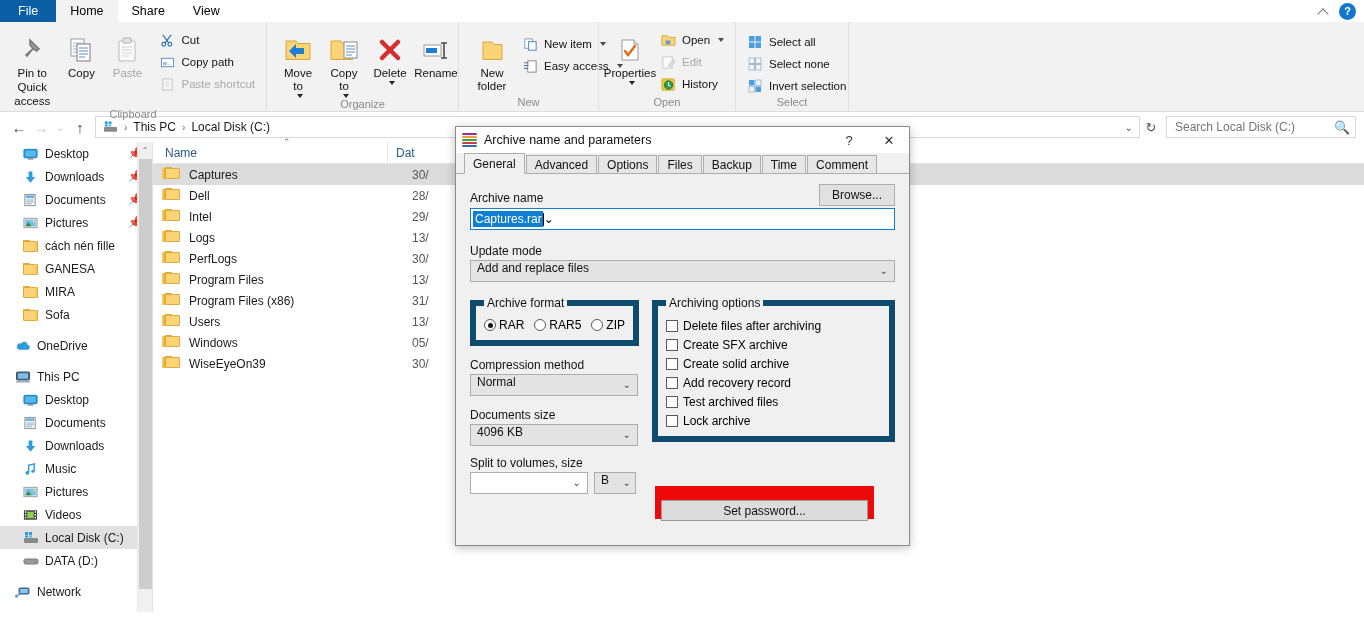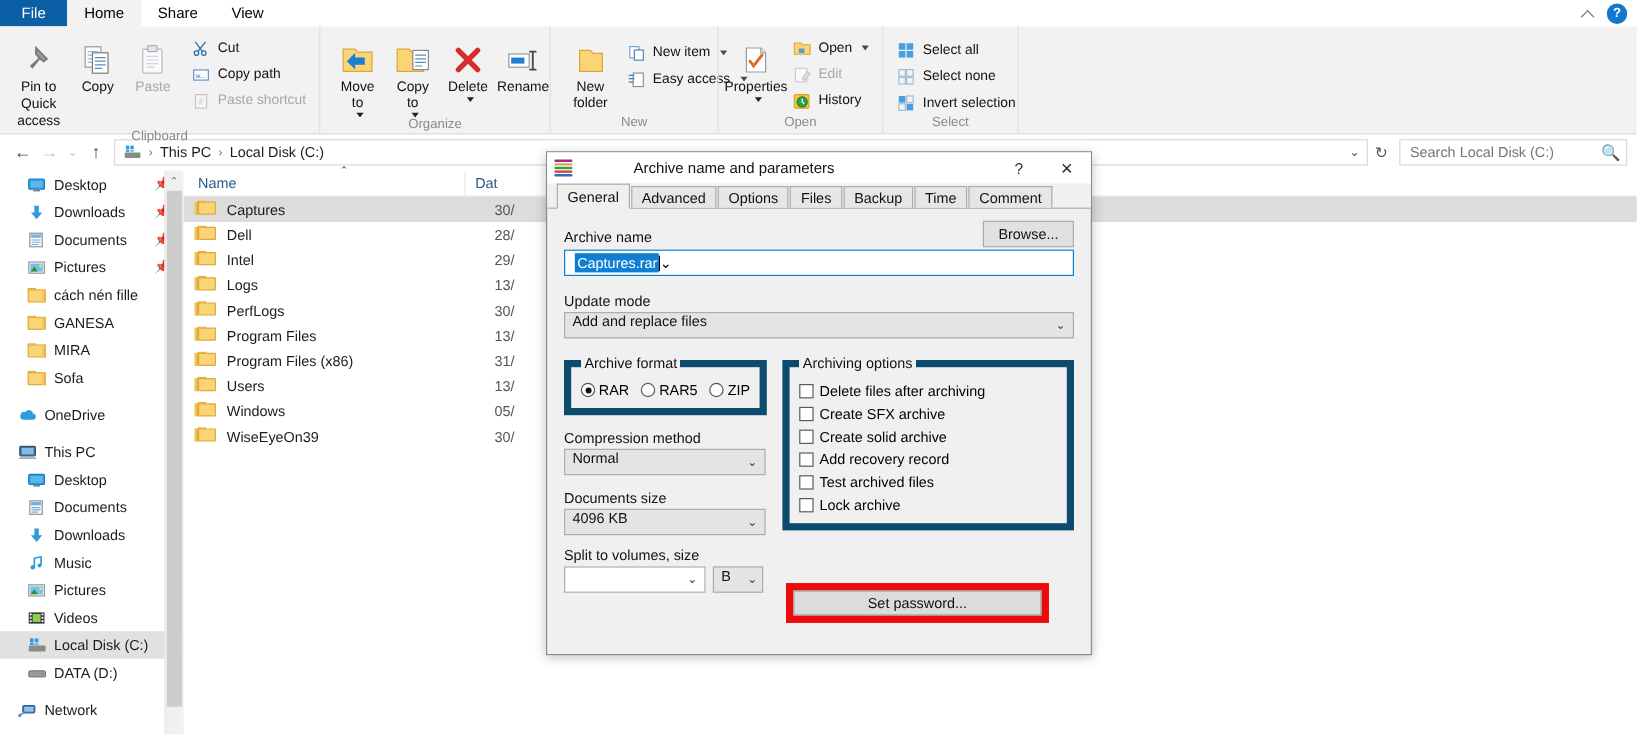--- a/index.html
+++ b/index.html
@@ -96,21 +96,21 @@
   .folder i{ position:absolute; left:0; top:1px; width:15px;height:11px; background:#fbd575;
      border:1px solid #e0ab3c; border-radius:0 1px 1px 1px; display:block;}
   .folder b{ position:absolute; left:0; top:0px; width:7px;height:3px; background:#fbd575;
      border:1px solid #e0ab3c; border-bottom:0; border-radius:1px 1px 0 0; display:block;}
   .folder s{ position:absolute; right:0; top:1px; width:3px; height:11px; background:#f6c65c;
       border-right:1px solid #e0ab3c; display:block;}
 
   
   .dialog{ position:absolute; left:455px; top:126px; width:455px; height:420px;
      background:#f0f0f0; border:1px solid #8b8b8b; box-shadow:0 2px 9px rgba(0,0,0,.25); }
-  .dlg-title{ height:26px; background:#fff; display:flex; align-items:center; padding-left:6px;gap:44px; }
+  .dlg-title{ height:26px; background:#fff; display:flex; align-items:center; padding-left:6px; }
   .dlg-title .t{ font-size:12.5px; color:#111; margin-left:6px; }
   .dlg-title .acts{ margin-left:auto; display:flex; align-items:center; }
   .dlg-title .acts div{ width:40px;height:25px;display:flex;align-items:center;justify-content:center;
      font-size:13px;color:#333; }
   .rarico{ width:16px;height:15px; position:relative; }
   .rarico span{ position:absolute; left:0; width:15px; height:2.4px; border-radius:1px; }
 
   .tabs2{ display:flex; align-items:flex-end; height:21px; padding-left:8px;
      border-bottom:1px solid #adadad; background:#f0f0f0; }
   .tb2{ height:18px; padding:0 8px; font-size:12px; display:flex; align-items:center;
@@ -118,21 +118,21 @@
   .tb2.on{ background:#f0f0f0; height:21px; border-bottom:1px solid #f0f0f0; position:relative; top:1px;}
 
   .dbody{ padding:10px 14px 0 14px; position:relative; }
   .lbl{ font-size:12px; color:#111; margin-bottom:2px; }
   .btn{ background:#e1e1e1; border:1px solid #adadad; height:22px; font-size:12px;
      display:flex;align-items:center;justify-content:center; color:#111; font-family:"Liberation Sans",sans-serif;}
   .combo{ height:22px; background:#e4e4e4; border:1px solid #adadad; display:flex; align-items:flex-start;
      padding-left:6px; font-size:12px; position:relative; color:#111;}
   .combo .cv{ position:absolute; right:6px; top:4px; font-size:10px; color:#444; }
   .txtin{ height:22px; background:#fff; border:1px solid #0f7fd4; display:flex; align-items:center;
-     padding-left:8px; font-size:12px; position:relative; }
+     padding-left:2px; font-size:12px; position:relative; }
   .sel-text{ background:#0f7fd4; color:#fff; padding:1px 1px 1px 2px; }
   .cursorbar{ display:inline-block; width:1px; height:13px; background:#000; vertical-align:-2px;}
 
   fieldset.grp{ border:6px solid #0c4a6e; padding:6px 8px 8px; margin:0; }
   fieldset.grp legend{ font-size:12px; padding:0 3px; color:#111; }
   .radio{ display:inline-flex; align-items:center; gap:3px; font-size:12px; margin-right:10px;}
   .rc{ width:12px;height:12px;border-radius:50%;border:1px solid #5a5a5a;background:#fff;
       display:inline-block;position:relative;}
   .rc.on:after{ content:"";position:absolute;left:2.5px;top:2.5px;width:5px;height:5px;border-radius:50%;background:#111;}
   .chk{ display:flex; align-items:center; gap:5px; font-size:12px; height:19px; }
@@ -854,17 +854,17 @@
           <span class="cv">⌄</span>
         </div>
         <div class="combo" style="width:42px">
           <span>B</span>
           <span class="cv" style="right:4px">⌄</span>
         </div>
       </div>
     </div>
 
     <div class="redbox" style="left:199px; top:312px; width:219px; height:33px;">
-      <div class="btn" style="width:100%;height:100%;background:#dcdcdc;border:1px solid #9a9a9a;">Set password...</div>
+      <div class="btn" style="width:100%;height:100%;background:#dcdcdc;border:1px solid #9a9a9a;margin-top:8px;">Set password...</div>
     </div>
   </div>
 
 </div>
 
 </body></html>

